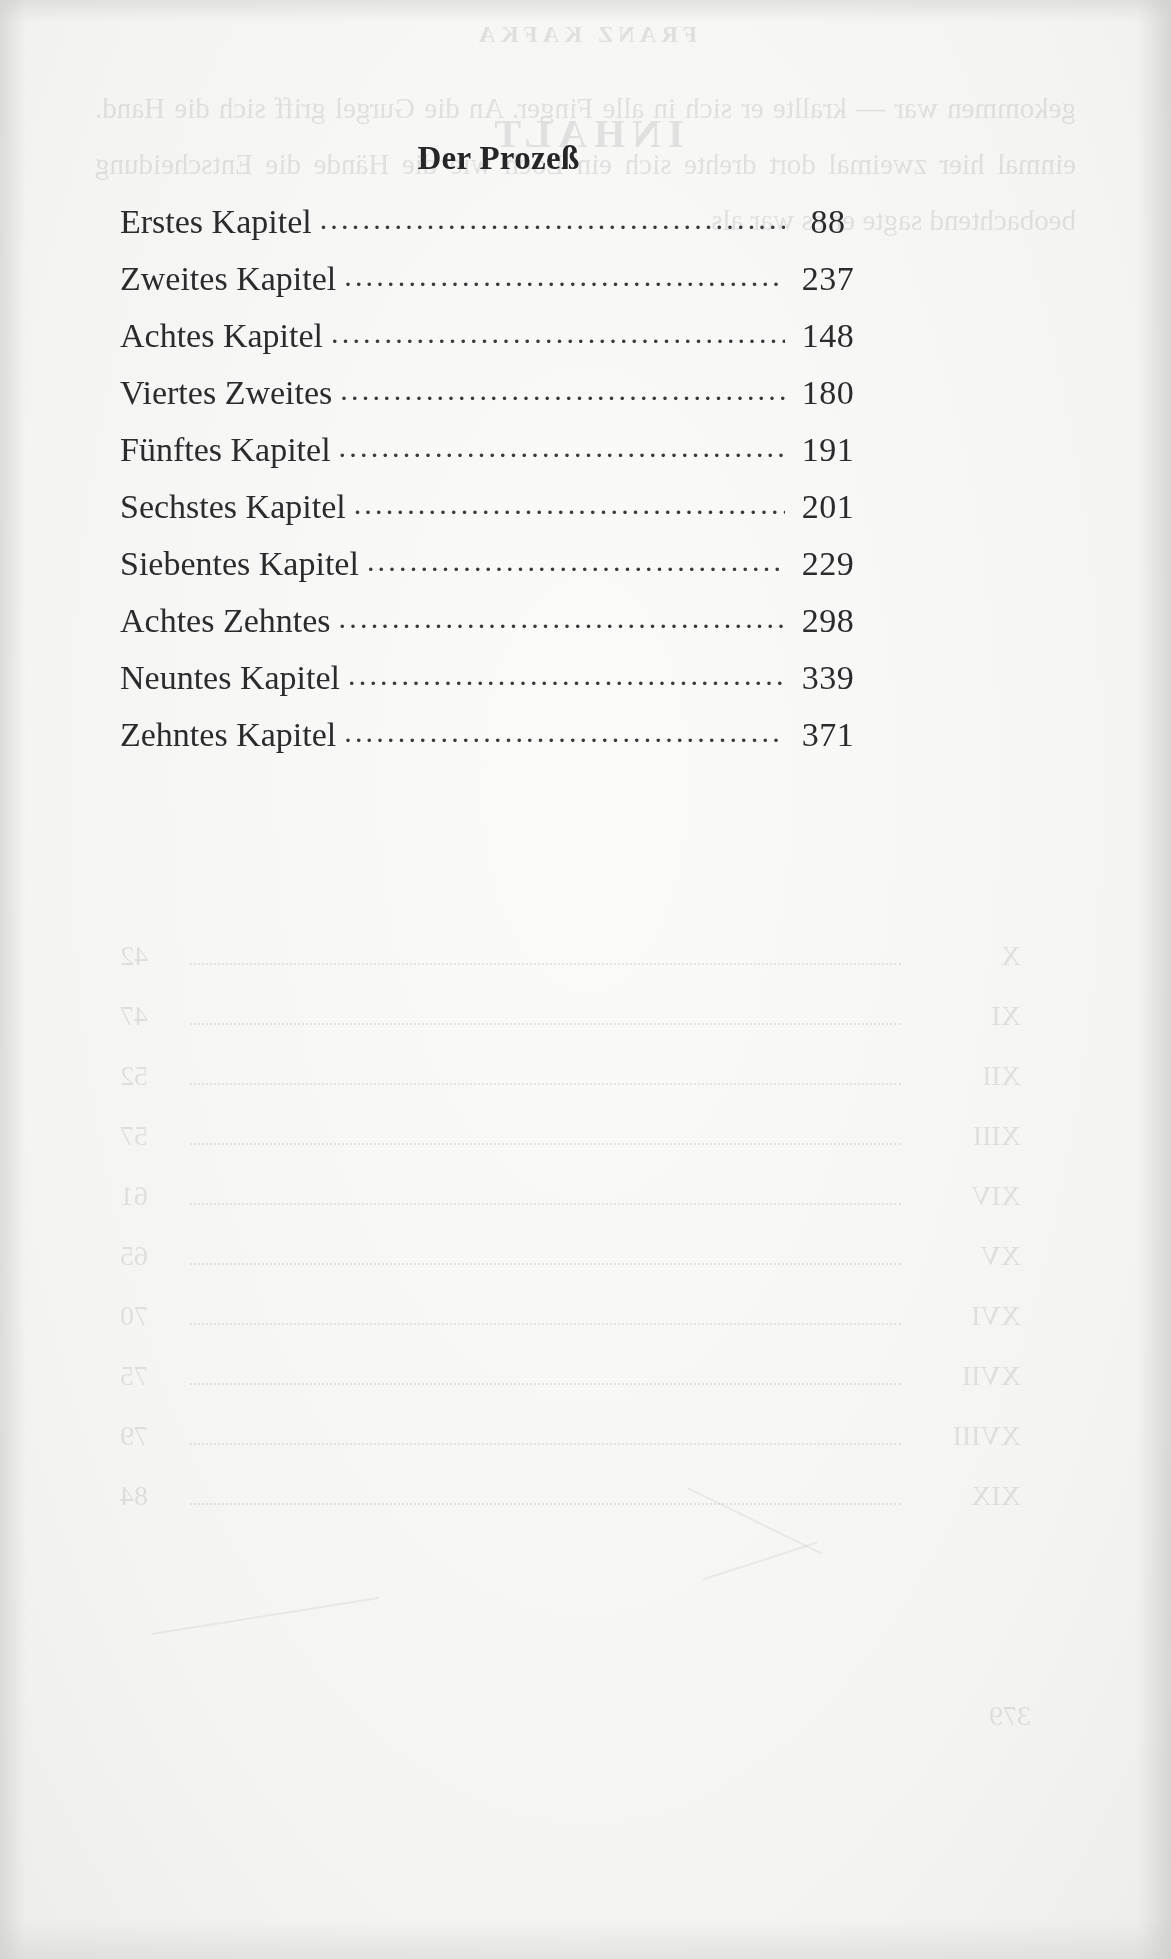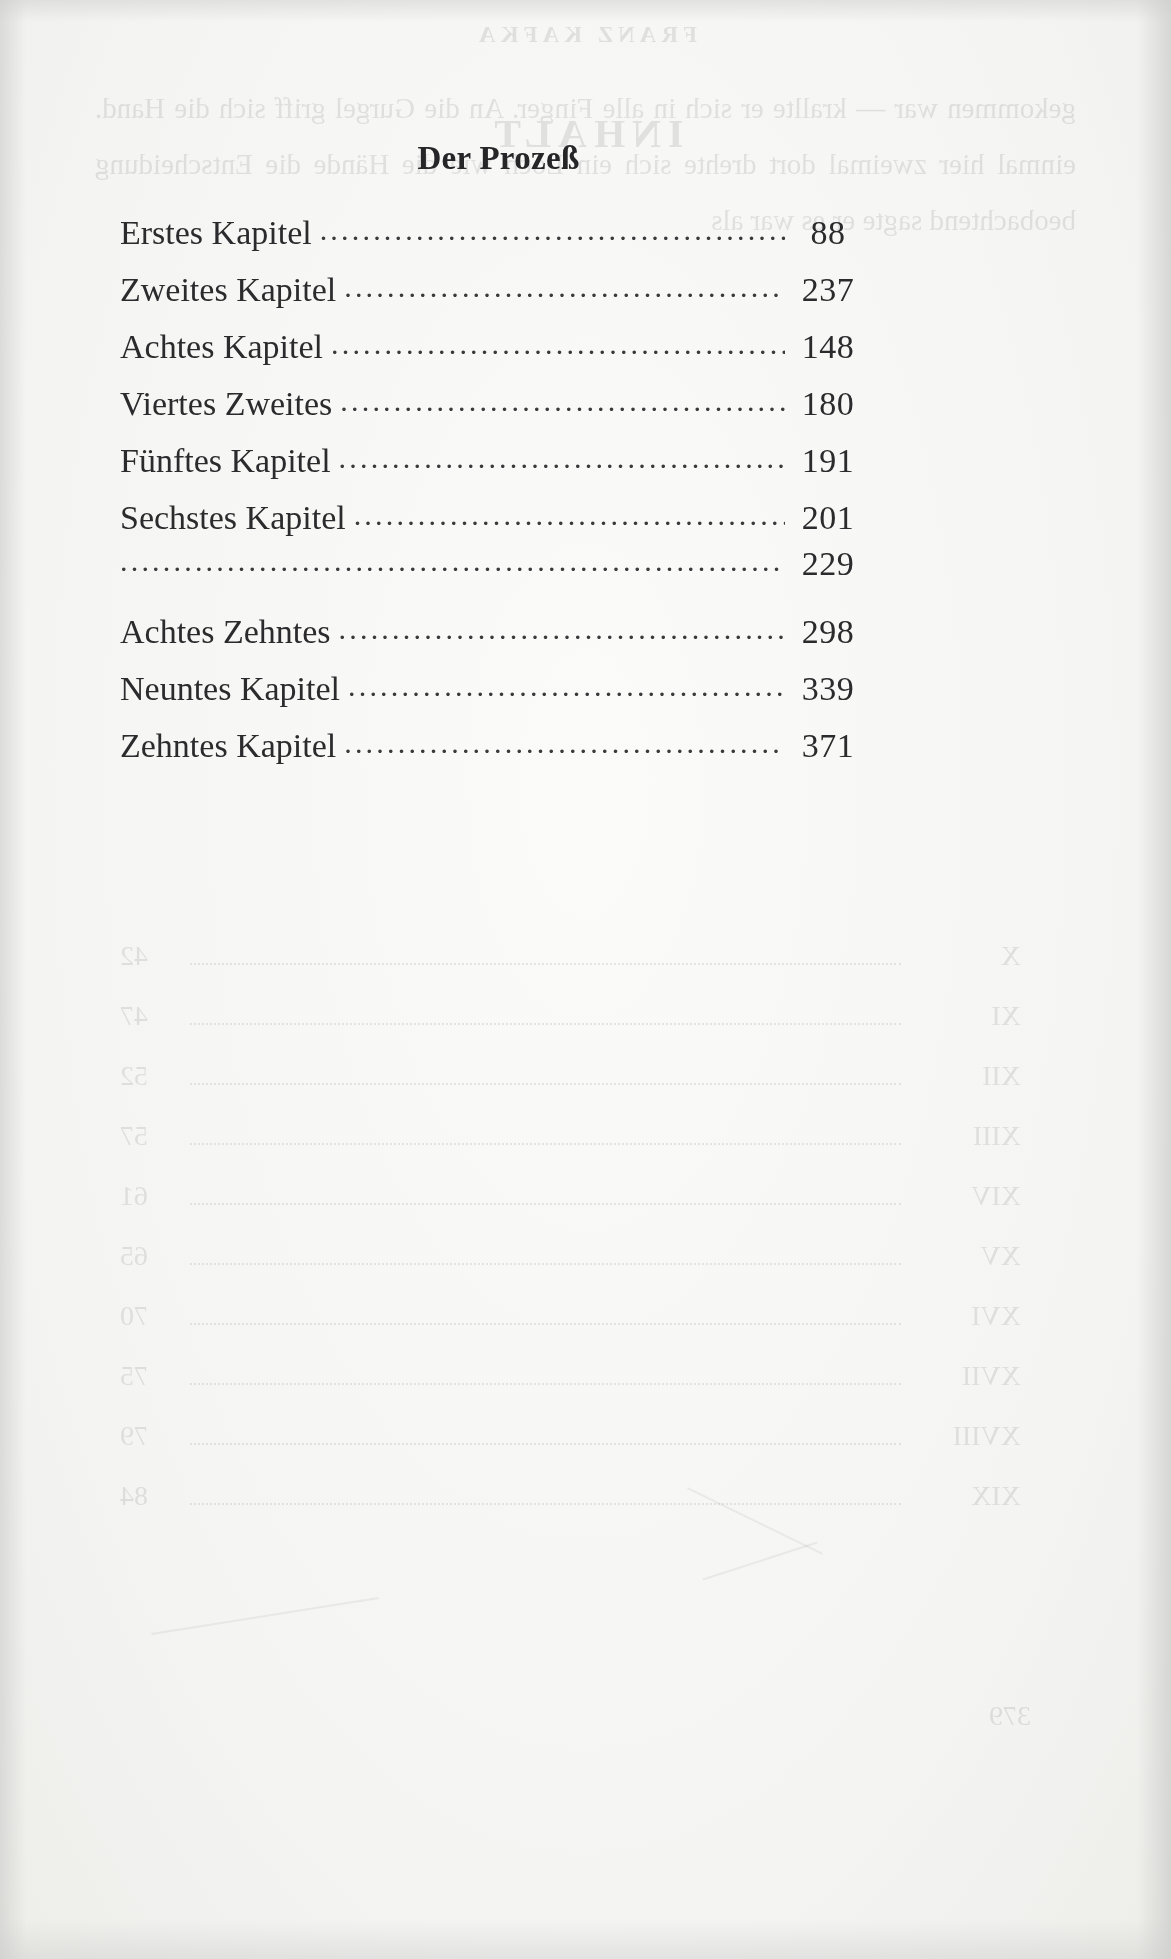--- a/index.html
+++ b/index.html
@@ -104,21 +104,21 @@
     letter-spacing: 0.3px;
   }
   .toc-row {
     display: flex;
     align-items: baseline;
     font-size: 34px;
     color: #2b2b2d;
     height: 57px;
     white-space: nowrap;
   }
-  .toc-label { padding-right: 8px; margin-top: 11px; }
+  .toc-label { padding-right: 8px; }
   .toc-dots {
     flex: 1 1 auto;
     overflow: hidden;
     white-space: nowrap;
     color: #3a3a3c;
     font-size: 30px;
     letter-spacing: 3.2px;
     transform: translateY(-4px);
   }
   .toc-page {
@@ -235,20 +235,21 @@
       <span class="toc-label">Fünftes Kapitel</span>
       <span class="toc-dots">......................................................................</span>
       <span class="toc-page">191</span>
     </div>
     <div class="toc-row">
       <span class="toc-label">Sechstes Kapitel</span>
       <span class="toc-dots">......................................................................</span>
       <span class="toc-page">201</span>
     </div>
     <div class="toc-row">
+      <span class="toc-label">Siebentes Kapitel</span>
       <span class="toc-dots">......................................................................</span>
       <span class="toc-page">229</span>
     </div>
     <div class="toc-row">
       <span class="toc-label">Achtes Zehntes</span>
       <span class="toc-dots">......................................................................</span>
       <span class="toc-page">298</span>
     </div>
     <div class="toc-row">
       <span class="toc-label">Neuntes Kapitel</span>

